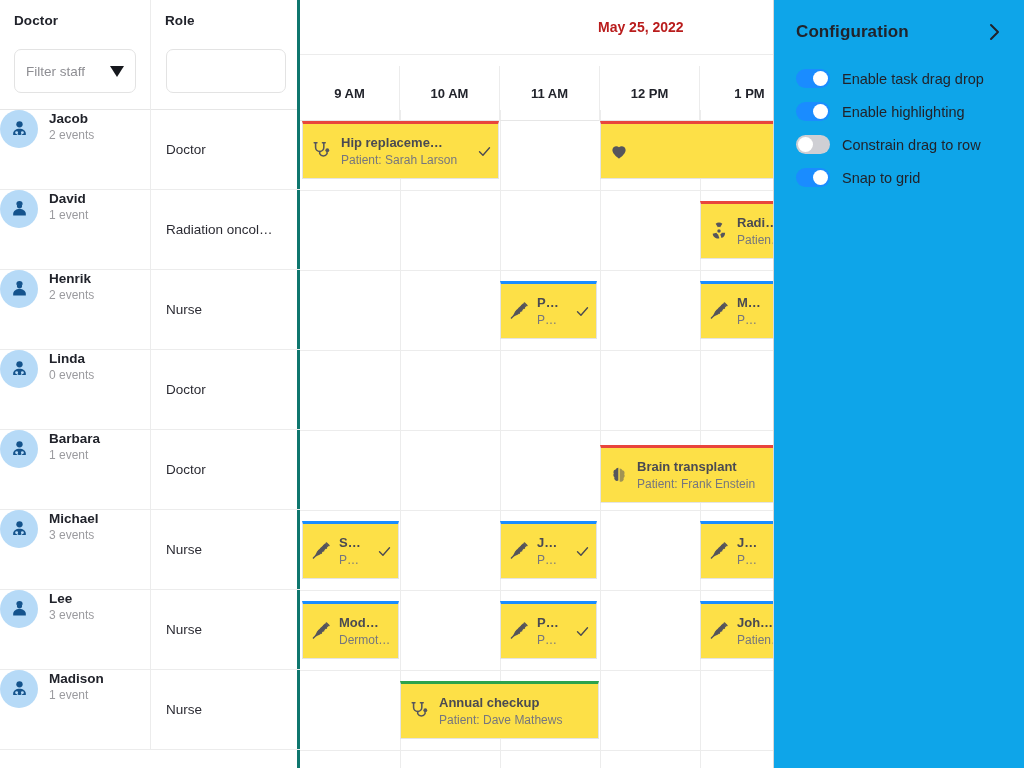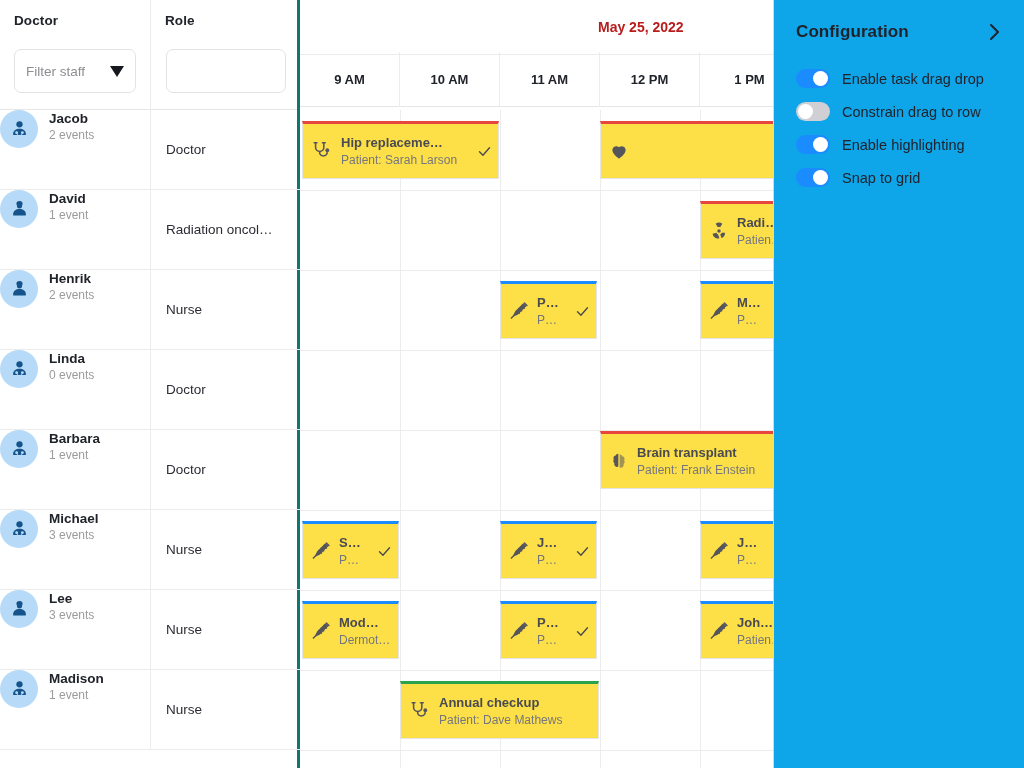--- a/index.html
+++ b/index.html
@@ -92,21 +92,21 @@
   }
   .grid-head { position: relative; height: 110px; background: #fff; z-index: 4; }
   .date-title {
     position: absolute; left: 0; top: 0; width: 500px; height: 55px;
     display: flex; align-items: center; justify-content: flex-start;
     padding-left: 298px;
     font-size: 14px; font-weight: bold; color: #b91c1c;
     border-bottom: 1px solid #ececec;
   }
   .hour-head {
-    position: absolute; left: 0; top: 52px; width: 600px; height: 55px;
+    position: absolute; left: 0; top: 66px; width: 600px; height: 55px;
     display: flex;
     border-bottom: 1px solid #e6e6e6;
   }
   .hour-cell {
     width: 100px; height: 55px; flex: 0 0 100px;
     display: flex; align-items: center; justify-content: center;
     font-size: 13px; font-weight: bold; color: #21232b;
     border-right: 1px solid #ececec;
   }
 
@@ -457,21 +457,21 @@
                 <path d="M12.2 8.8l3 3"></path>
                 <path d="M17.4 3.6l-9.3 9.3-2.2 4.6 4.6-2.2 9.3-9.3z" fill="#55555c" stroke="#55555c"></path>
                 <path d="M5.9 17.5l-3 3"></path>
               </svg>
             </span>
             <span class="ev-text">
               <span class="ev-name">M…</span>
               <span class="ev-sub">P…</span>
             </span>
           </div>
-          <div class="event c-red" style="left: 300px; width: 197px; top: 321px;">
+          <div class="event c-red" style="left: 300px; width: 197px; top: 335px;">
             <span class="ev-icon">
               <svg width="20" height="20" viewBox="0 0 24 24" fill="#55555c">
                 <path d="M11.2 3.2a3.4 3.4 0 0 0-3.3 2.1 3.2 3.2 0 0 0-2.6 3.1 3.1 3.1 0 0 0 .5 1.7 3.2 3.2 0 0 0-.6 1.9 3.2 3.2 0 0 0 1.3 2.6 3.2 3.2 0 0 0 .7 3.4 3.3 3.3 0 0 0 4 .7v-15a3.3 3.3 0 0 0-.0-.5z"></path>
                 <path d="M12.8 3.2v16.5a3.3 3.3 0 0 0 4-.7 3.2 3.2 0 0 0 .7-3.4 3.2 3.2 0 0 0 1.3-2.6 3.2 3.2 0 0 0-.6-1.9 3.1 3.1 0 0 0 .5-1.7 3.2 3.2 0 0 0-2.6-3.1 3.4 3.4 0 0 0-3.3-2.1z" opacity=".55"></path>
               </svg>
             </span>
             <span class="ev-text">
               <span class="ev-name">Brain transplant</span>
               <span class="ev-sub">Patient: Frank Enstein</span>
             </span>
@@ -616,30 +616,30 @@
       </div>
     </div>
     <div class="cfg-list" id="cfg-list">
         <div class="cfg-item">
           <span class="toggle on">
             <span class="knob"></span>
           </span>
           <span class="cfg-label">Enable task drag drop</span>
         </div>
         <div class="cfg-item">
+          <span class="toggle on">
+            <span class="knob"></span>
+          </span>
+          <span class="cfg-label">Enable highlighting</span>
+        </div>
+        <div class="cfg-item">
           <span class="toggle">
             <span class="knob"></span>
           </span>
           <span class="cfg-label">Constrain drag to row</span>
-        </div>
-        <div class="cfg-item">
-          <span class="toggle on">
-            <span class="knob"></span>
-          </span>
-          <span class="cfg-label">Enable highlighting</span>
         </div>
         <div class="cfg-item">
           <span class="toggle on">
             <span class="knob"></span>
           </span>
           <span class="cfg-label">Snap to grid</span>
         </div>
       </div>
   </div>
 

